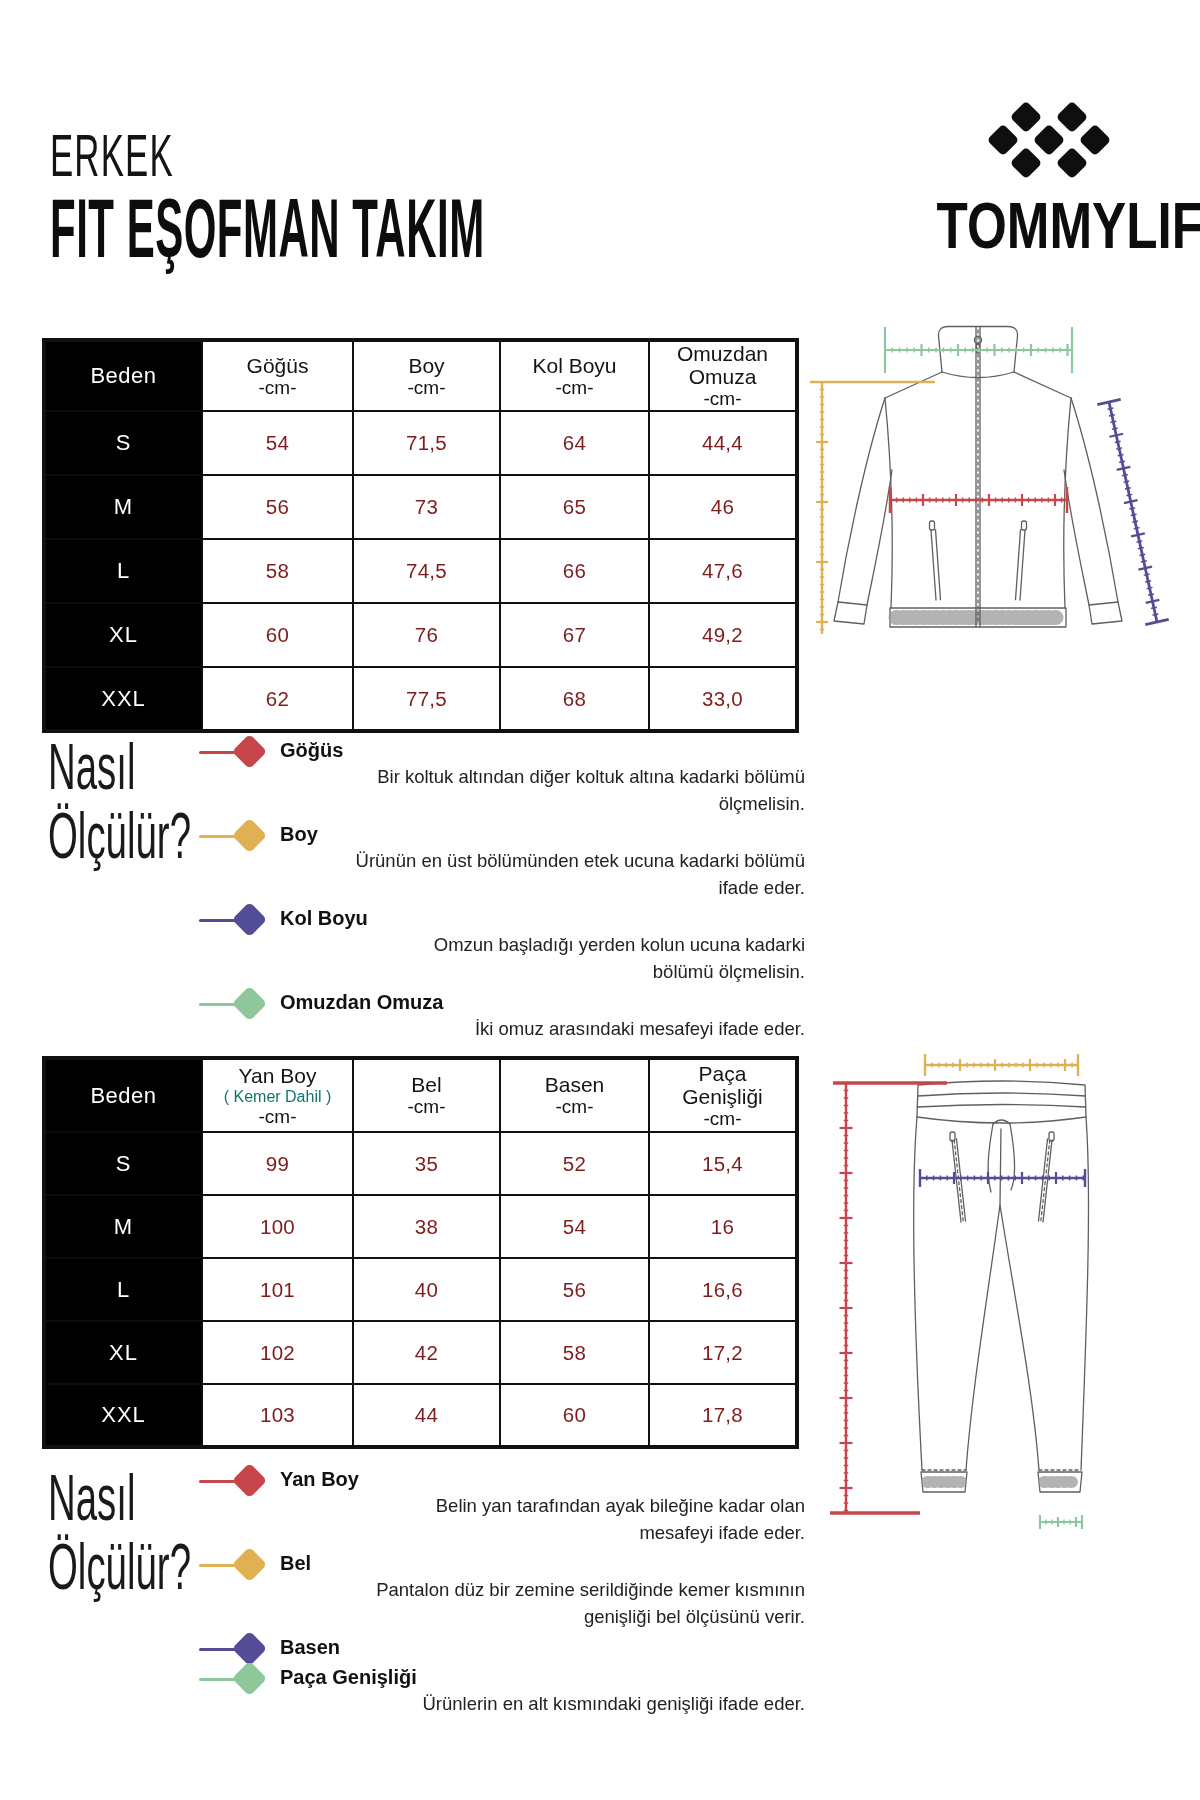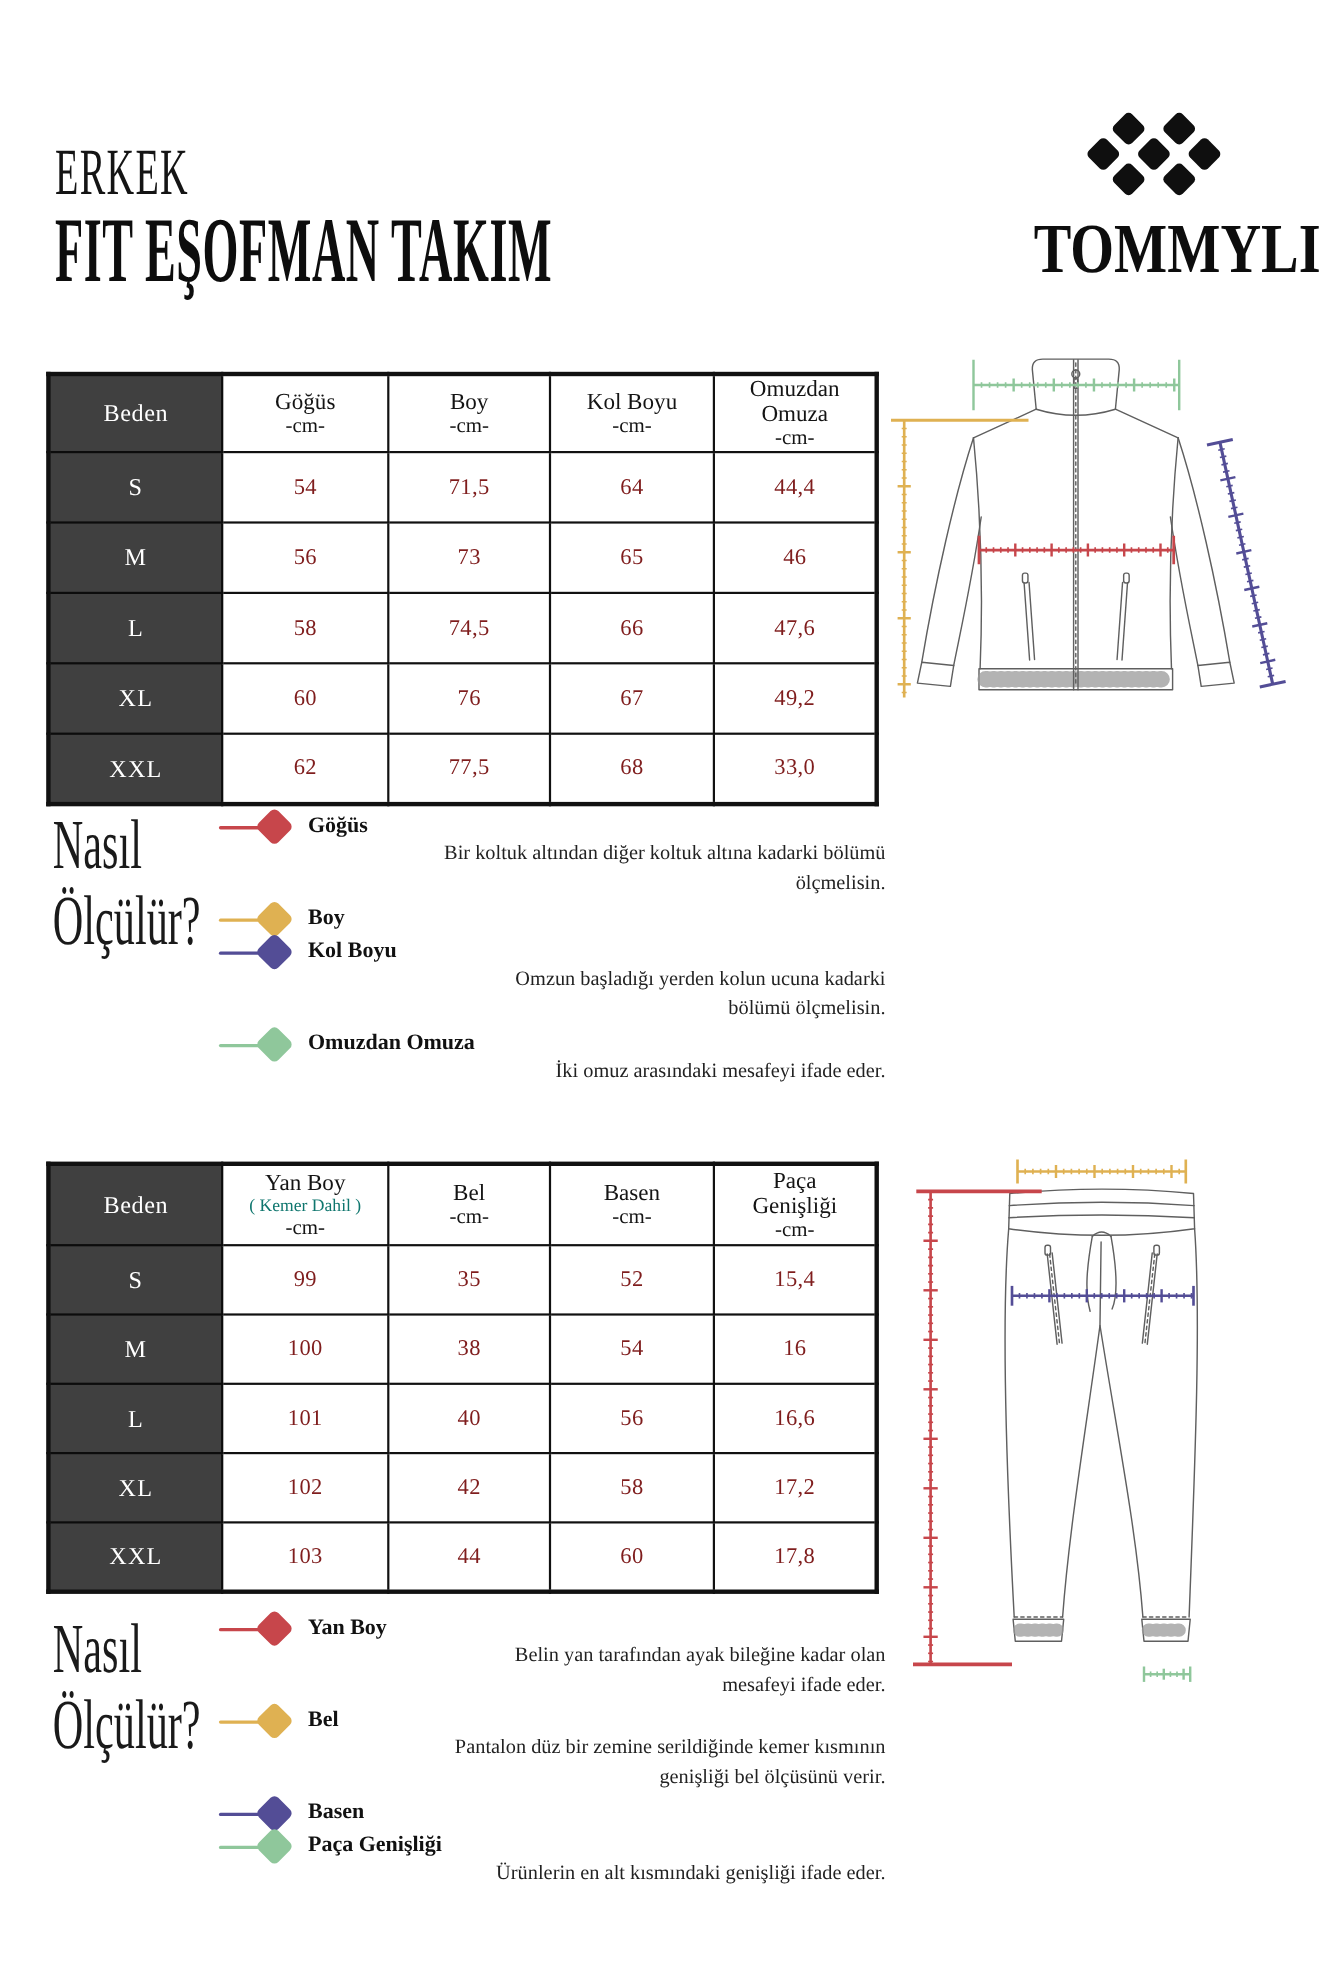--- a/index.html
+++ b/index.html
@@ -1,18 +1,18 @@
 <!DOCTYPE html>
 <html style="--color-red: #c7464b; --color-gold: #dfb152; --color-purple: #534d96; --color-green: #8fc79b;"><head>
 <meta charset="utf-8">
 <style>
   html,body{margin:0;padding:0;background:#e8e8e8;}
   .page{
     position:relative;width:1200px;height:1800px;background:#ffffff;
-    font-family:Liberation Serif, serif;color:#1c1c1c;overflow:hidden;
+    font-family:Liberation Sans, sans-serif;color:#1c1c1c;overflow:hidden;
     margin:0 auto;
   }
   
   .cond{display:inline-block;transform-origin:left top;white-space:nowrap;}
   .subtitle{position:absolute;left:50px;top:126px;font-size:60px;font-weight:400;
     letter-spacing:2px;color:#141414;line-height:1;transform:scaleX(.58);}
   .main-title{position:absolute;left:50px;top:186px;font-size:84px;font-weight:700;
     letter-spacing:1px;color:#0d0d0d;line-height:1;transform:scaleX(.5);}
   .brand-block{position:absolute;left:899px;top:92px;width:300px;text-align:right;}
   .brand-logo{display:block;margin:0 auto;}
@@ -24,21 +24,21 @@
     background:#fff;border:4px solid #111;}
   table.size-table td,table.size-table th{border:2.5px solid #111;text-align:center;
     vertical-align:middle;padding:0;font-weight:400;}
   .t-jacket{top:338px;}
   .t-pants{top:1056px;}
   col.c0{width:158px}col.c1{width:151px}col.c2{width:147px}col.c3{width:149px}col.c4{width:148px}
   .t-jacket thead tr{height:68px}
   .t-jacket tbody tr{height:64px}
   .t-pants thead tr{height:74px}
   .t-pants tbody tr{height:63px}
-  .size-col{background:#404040;color:#ffffff;border-color:#0c0c0c !important;
+  .size-col{background:#000000;color:#ffffff;border-color:#0c0c0c !important;
     font-size:22px;letter-spacing:1px;}
   thead .size-col{font-size:22px;letter-spacing:.5px;}
   .col-label{display:block;font-size:21px;line-height:23px;color:#141414;white-space:pre-line;}
   .col-sub{display:block;font-size:16px;line-height:19px;color:#0f766e;}
   .col-unit{display:block;font-size:19px;line-height:22px;color:#141414;}
   td.val{font-size:20.5px;letter-spacing:.3px;color:#7f1d1d;}
 
   
   .howto{position:absolute;left:48px;font-size:64px;font-weight:400;color:#1a1a1a;
     line-height:1.08;transform:scaleX(.6);transform-origin:left top;white-space:pre-line;}
@@ -346,20 +346,22 @@
       <div class="legend-name">Göğüs</div>
       <div class="legend-desc">Bir koltuk altından diğer koltuk altına kadarki bölümü
 ölçmelisin.</div>
     </div>
     <div class="legend-item">
       <span class="legend-marker m-gold">
           <span class="mline"></span>
           <span class="mdiamond"></span>
         </span>
       <div class="legend-name">Boy</div>
+      <div class="legend-desc">Ürünün en üst bölümünden etek ucuna kadarki bölümü
+ifade eder.</div>
     </div>
     <div class="legend-item">
       <span class="legend-marker m-purple">
           <span class="mline"></span>
           <span class="mdiamond"></span>
         </span>
       <div class="legend-name">Kol Boyu</div>
       <div class="legend-desc">Omzun başladığı yerden kolun ucuna kadarki
 bölümü ölçmelisin.</div>
     </div>

